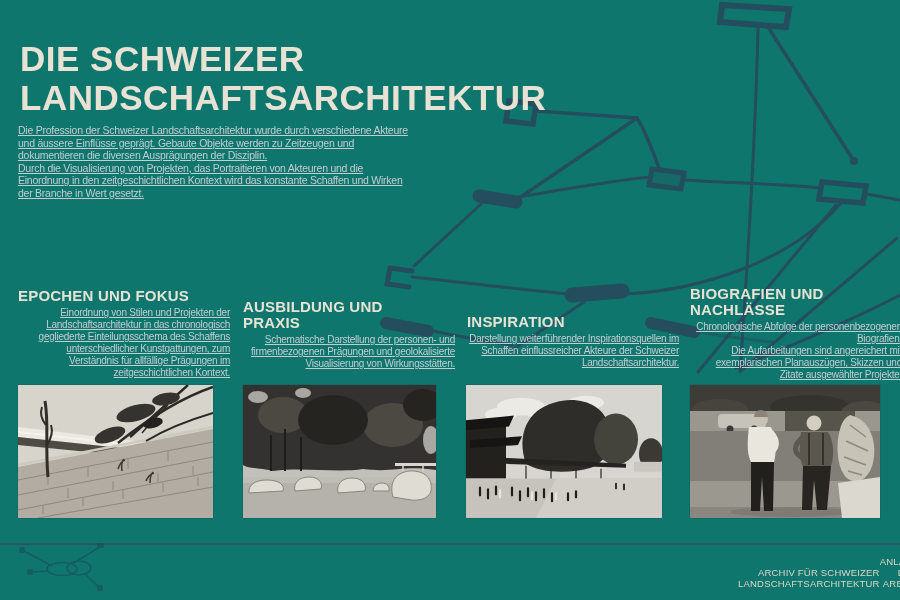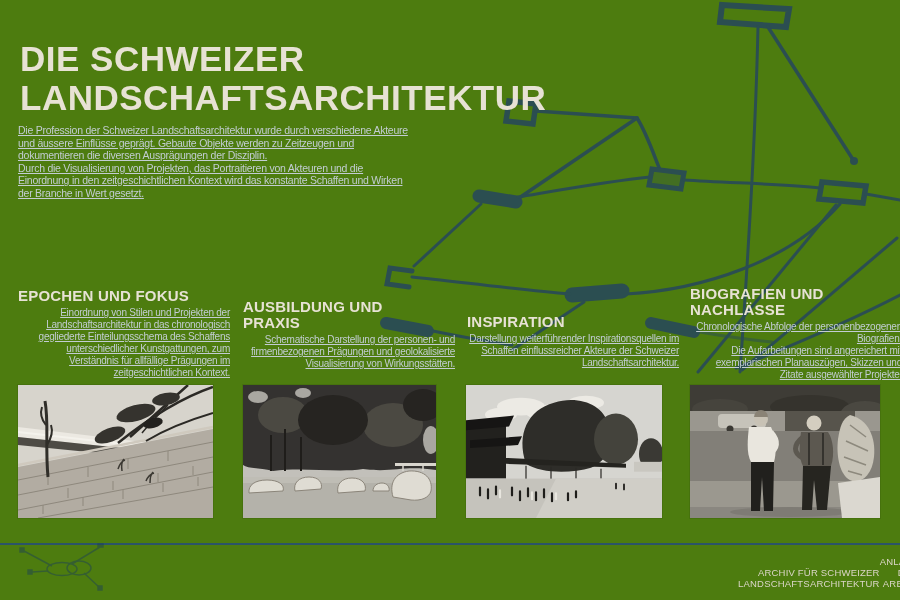--- a/index.html
+++ b/index.html
@@ -1,17 +1,17 @@
 <!DOCTYPE html>
 <html><head>
 <meta charset="utf-8">
 <style>
   html,body{margin:0;padding:0;}
   body{font-family:"Liberation Sans","DejaVu Sans",sans-serif;}
-  .stage{position:relative;width:900px;height:600px;background:#4d7c0f;overflow:hidden;}
+  .stage{position:relative;width:900px;height:600px;background:#0f766e;overflow:hidden;}
   .sketch-layer{position:absolute;inset:0;z-index:1;pointer-events:none;}
   .content{position:absolute;inset:0;z-index:2;}
   .page-title{position:absolute;left:20px;top:16px;width:720px;
     font-size:35px;line-height:39px;font-weight:bold;letter-spacing:.5px;
     color:#E7E2D4;white-space:pre-line;}
   .intro{position:absolute;left:18px;top:124px;width:392px;}
   .h-section{font-size:15px;line-height:16px;font-weight:bold;color:#E7E2D4;
     letter-spacing:.2px;white-space:pre-line;margin:0 0 3px 0;}
   .body-text{font-size:10.5px;line-height:12.5px;color:#C2CDD2;letter-spacing:-.25px;
     white-space:pre-line;margin:0;text-decoration:underline;}

